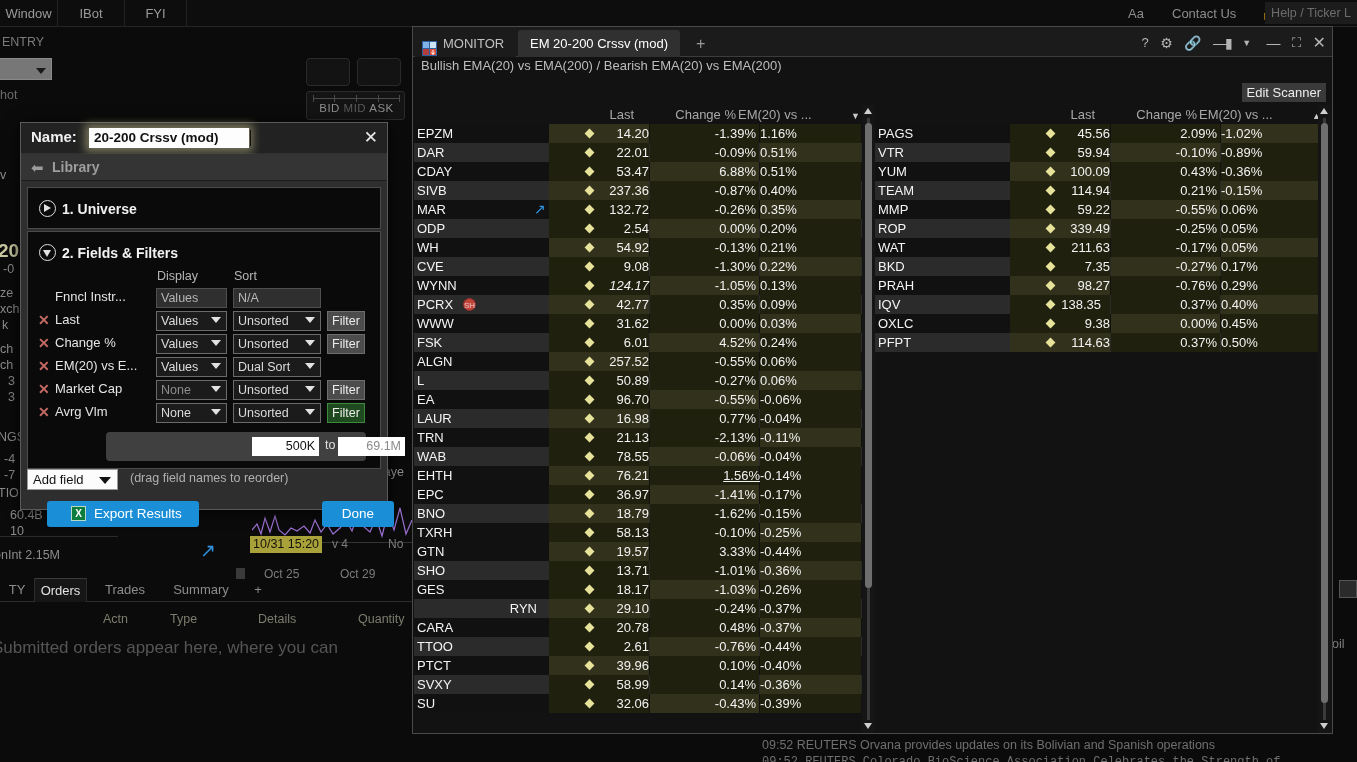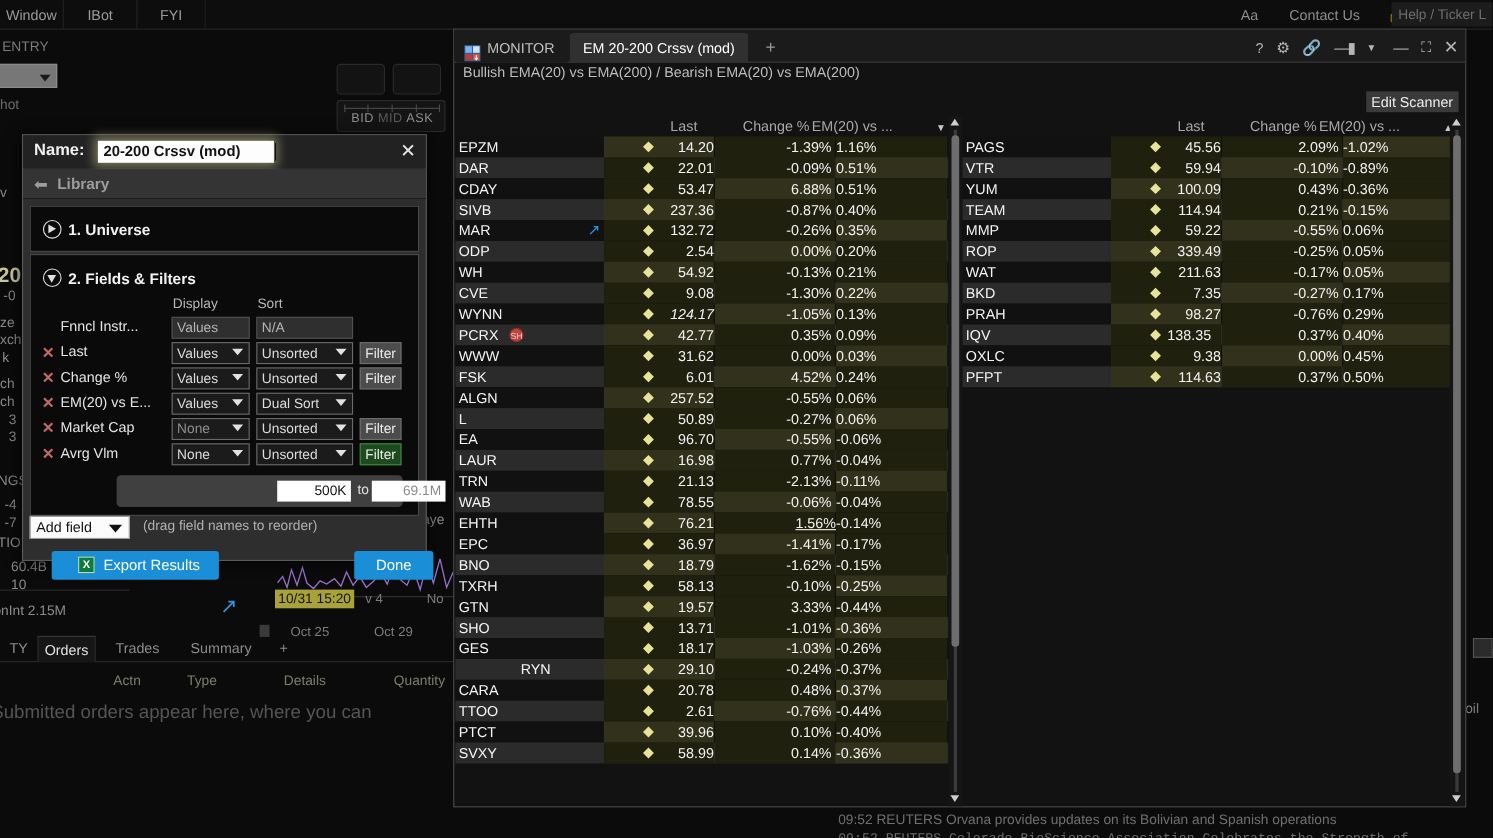--- a/index.html
+++ b/index.html
@@ -613,21 +613,21 @@
             <div class="cell c-sym" style="left: 3px; width: 120px; text-align: left;">GES</div>
             <div class="dot" style="left: 172px;"></div>
             <div class="cell c-last" style="left: 150px; width: 85px;">18.17</div>
             <div class="cell c-chg" style="left: 236px; width: 106px;">-1.03%</div>
             <div class="cell c-em" style="left: 346px; width: 98px;">-0.26%</div>
           </div>
           <div class="row odd">
             <div class="tintB" style="position: absolute; left: 135px; top: 0px; width: 100px; height: 19px;"></div>
             <div class="tintA" style="position: absolute; left: 236px; top: 0px; width: 109px; height: 19px;"></div>
             <div class="tintA" style="position: absolute; left: 346px; top: 0px; width: 101px; height: 19px;"></div>
-            <div class="cell c-sym" style="left: 13px; width: 120px; text-align: center;">RYN</div>
+            <div class="cell c-sym" style="left: 3px; width: 120px; text-align: right;">RYN</div>
             <div class="dot" style="left: 172px;"></div>
             <div class="cell c-last" style="left: 150px; width: 85px;">29.10</div>
             <div class="cell c-chg" style="left: 236px; width: 106px;">-0.24%</div>
             <div class="cell c-em" style="left: 346px; width: 98px;">-0.37%</div>
           </div>
           <div class="row even">
             <div class="tintA" style="position: absolute; left: 135px; top: 0px; width: 100px; height: 19px;"></div>
             <div class="tintA" style="position: absolute; left: 236px; top: 0px; width: 109px; height: 19px;"></div>
             <div class="tintB" style="position: absolute; left: 346px; top: 0px; width: 101px; height: 19px;"></div>
             <div class="cell c-sym" style="left: 3px; width: 120px; text-align: left;">CARA</div>
@@ -658,20 +658,30 @@
           </div>
           <div class="row odd">
             <div class="tintA" style="position: absolute; left: 135px; top: 0px; width: 100px; height: 19px;"></div>
             <div class="tintA" style="position: absolute; left: 236px; top: 0px; width: 109px; height: 19px;"></div>
             <div class="tintB" style="position: absolute; left: 346px; top: 0px; width: 101px; height: 19px;"></div>
             <div class="cell c-sym" style="left: 3px; width: 120px; text-align: left;">SVXY</div>
             <div class="dot" style="left: 172px;"></div>
             <div class="cell c-last" style="left: 150px; width: 85px;">58.99</div>
             <div class="cell c-chg" style="left: 236px; width: 106px;">0.14%</div>
             <div class="cell c-em" style="left: 346px; width: 98px;">-0.36%</div>
+          </div>
+          <div class="row even">
+            <div class="tintA" style="position: absolute; left: 135px; top: 0px; width: 100px; height: 19px;"></div>
+            <div class="tintB" style="position: absolute; left: 236px; top: 0px; width: 109px; height: 19px;"></div>
+            <div class="tintA" style="position: absolute; left: 346px; top: 0px; width: 101px; height: 19px;"></div>
+            <div class="cell c-sym" style="left: 3px; width: 120px; text-align: left;">SU</div>
+            <div class="dot" style="left: 172px;"></div>
+            <div class="cell c-last" style="left: 150px; width: 85px;">32.06</div>
+            <div class="cell c-chg" style="left: 236px; width: 106px;">-0.43%</div>
+            <div class="cell c-em" style="left: 346px; width: 98px;">-0.39%</div>
           </div>
         </div>
     </div>
 
     <div class="vscroll" style="left:448px;">
       <div class="btn up">
           <div class="vs-arrow u"></div>
         </div>
       <div class="track"></div>
       <div class="thumb" style="top:18px;height:465px;"></div>

